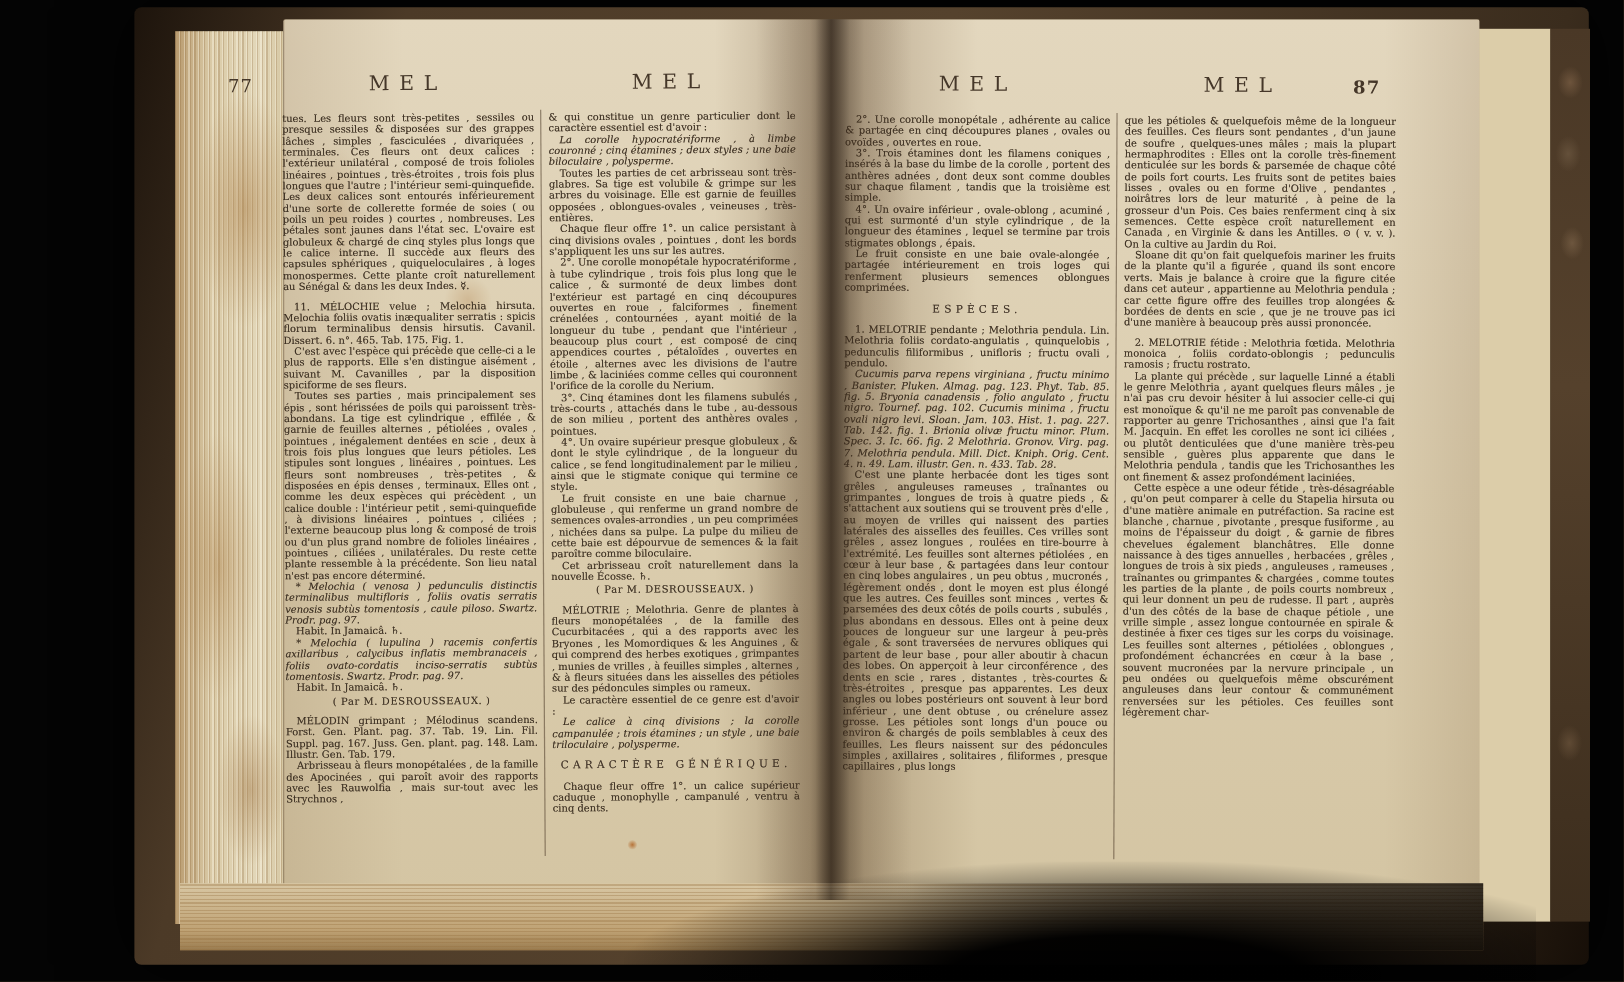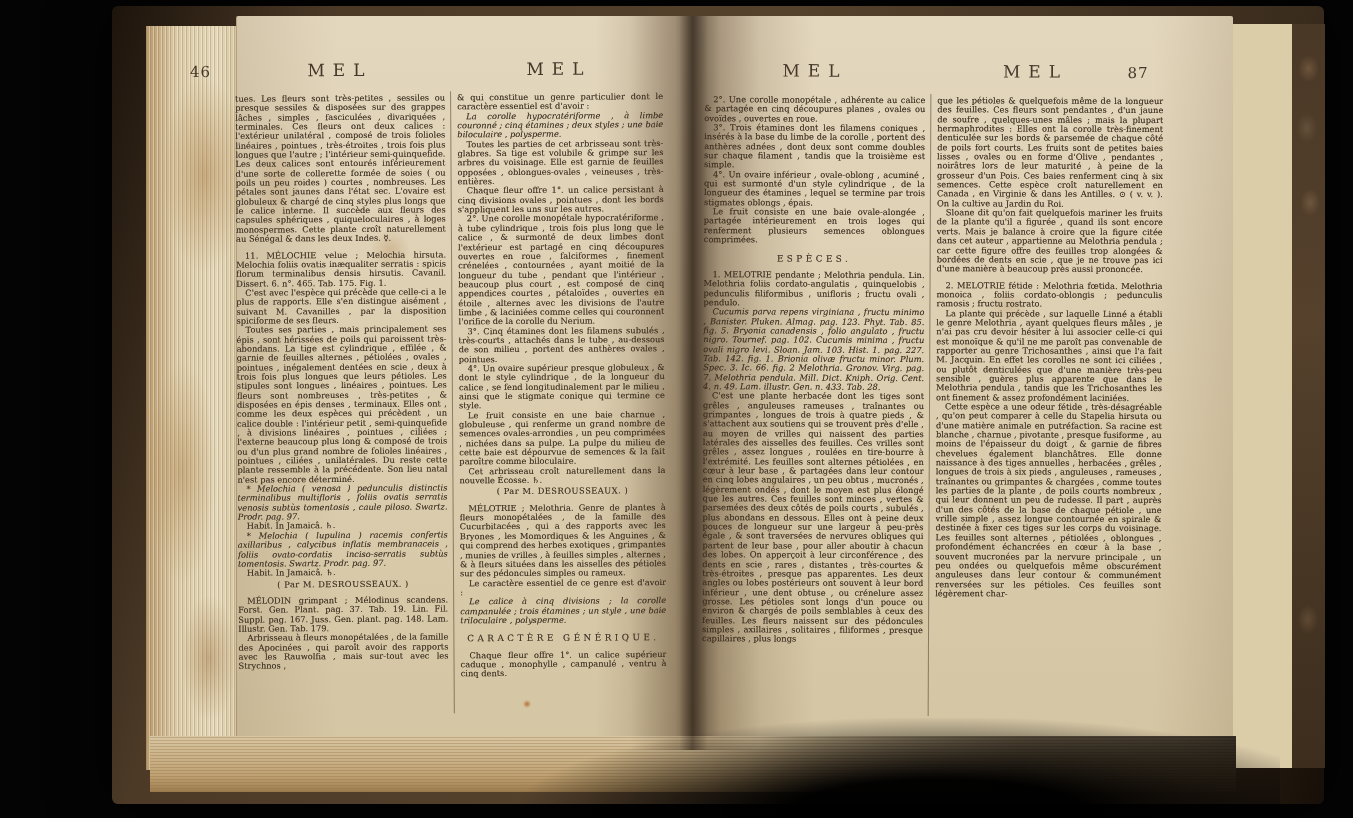--- a/index.html
+++ b/index.html
@@ -93,21 +93,21 @@
 <div class="abs paper"></div>
 <div class="abs bottom-edge"></div>
 
 <div class="abs stain" style="left:370px;top:230px;width:40px;height:40px;background:radial-gradient(rgba(165,110,50,.25),transparent 70%);"></div>
 <div class="abs stain" style="left:250px;top:120px;width:55px;height:120px;background:radial-gradient(rgba(160,110,55,.22),transparent 70%);"></div>
 <div class="abs stain" style="left:523px;top:700px;width:8px;height:8px;background:radial-gradient(rgba(175,95,30,.8),transparent 75%);"></div>
 <div class="abs stain" style="left:985px;top:290px;width:46px;height:34px;background:radial-gradient(rgba(160,110,55,.2),transparent 70%);"></div>
 <div class="abs stain" style="left:760px;top:470px;width:30px;height:26px;background:radial-gradient(rgba(160,110,55,.18),transparent 70%);"></div>
 
 <div class="abs tilt-l" style="left:0;top:0;width:1353px;height:818px;">
-  <div class="abs pgnum" style="left:192px;top:60px;">46</div>
+  <div class="abs pgnum" style="left:192px;top:60px;">77</div>
   <div class="abs runhead" style="left:237px;top:58px;width:210px;">MEL</div>
   <div class="abs runhead" style="left:458px;top:58px;width:206px;">MEL</div>
 
   <div class="abs col" style="left:237px;top:92px;width:210px;height:624px;">
     <p class="cont">tues. Les fleurs sont très-petites , sessiles ou presque sessiles &amp; disposées sur des grappes lâches , simples , fasciculées , divariquées , terminales. Ces fleurs ont deux calices : l'extérieur unilatéral , composé de trois folioles linéaires , pointues , très-étroites , trois fois plus longues que l'autre ; l'intérieur semi-quinquefide. Les deux calices sont entourés inférieurement d'une sorte de collerette formée de soies ( ou poils un peu roides ) courtes , nombreuses. Les pétales sont jaunes dans l'état sec. L'ovaire est globuleux &amp; chargé de cinq styles plus longs que le calice interne. Il succède aux fleurs des capsules sphériques , quiqueloculaires , à loges monospermes. Cette plante croît naturellement au Sénégal &amp; dans les deux Indes. ☿.</p>
     <p class="sp">11. MÉLOCHIE velue ; Melochia hirsuta. Melochia foliis ovatis inæqualiter serratis : spicis florum terminalibus densis hirsutis. Cavanil. Dissert. 6. n°. 465. Tab. 175. Fig. 1.</p>
     <p>C'est avec l'espèce qui précède que celle-ci a le plus de rapports. Elle s'en distingue aisément , suivant M. Cavanilles , par la disposition spiciforme de ses fleurs.</p>
     <p>Toutes ses parties , mais principalement ses épis , sont hérissées de poils qui paroissent très-abondans. La tige est cylindrique , effilée , &amp; garnie de feuilles alternes , pétiolées , ovales , pointues , inégalement dentées en scie , deux à trois fois plus longues que leurs pétioles. Les stipules sont longues , linéaires , pointues. Les fleurs sont nombreuses , très-petites , &amp; disposées en épis denses , terminaux. Elles ont , comme les deux espèces qui précèdent , un calice double : l'intérieur petit , semi-quinquefide , à divisions linéaires , pointues , ciliées ; l'externe beaucoup plus long &amp; composé de trois ou d'un plus grand nombre de folioles linéaires , pointues , ciliées , unilatérales. Du reste cette plante ressemble à la précédente. Son lieu natal n'est pas encore déterminé.</p>
     <p class="lat">* Melochia ( venosa ) pedunculis distinctis terminalibus multifloris , foliis ovatis serratis venosis subtùs tomentosis , caule piloso. Swartz. Prodr. pag. 97.</p>
     <p>Habit. In Jamaicâ. ♄.</p>
@@ -135,21 +135,21 @@
     <p>Le caractère essentiel de ce genre est d'avoir :</p>
     <p class="lat">Le calice à cinq divisions ; la corolle campanulée ; trois étamines ; un style , une baie triloculaire , polysperme.</p>
     <p class="hd">CARACTÈRE GÉNÉRIQUE.</p>
     <p>Chaque fleur offre 1°. un calice supérieur caduque , monophylle , campanulé , ventru à cinq dents.</p>
   </div>
 </div>
 
 <div class="abs tilt-r" style="left:0;top:0;width:1353px;height:818px;">
   <div class="abs runhead" style="left:703px;top:60px;width:221px;">MEL</div>
   <div class="abs runhead" style="left:934px;top:60px;width:200px;">MEL</div>
-  <div class="abs pgnum" style="left:1126px;top:62px;">87</div>
+  <div class="abs pgnum" style="left:1126px;top:62px;font-weight:bold;">87</div>
 
   <div class="abs col" style="left:703px;top:95px;width:221px;height:622px;">
     <p>2°. Une corolle monopétale , adhérente au calice &amp; partagée en cinq découpures planes , ovales ou ovoïdes , ouvertes en roue.</p>
     <p>3°. Trois étamines dont les filamens coniques , insérés à la base du limbe de la corolle , portent des anthères adnées , dont deux sont comme doubles sur chaque filament , tandis que la troisième est simple.</p>
     <p>4°. Un ovaire inférieur , ovale-oblong , acuminé , qui est surmonté d'un style cylindrique , de la longueur des étamines , lequel se termine par trois stigmates oblongs , épais.</p>
     <p>Le fruit consiste en une baie ovale-alongée , partagée intérieurement en trois loges qui renferment plusieurs semences oblongues comprimées.</p>
     <p class="hd">ESPÈCES.</p>
     <p class="sp">1. MELOTRIE pendante ; Melothria pendula. Lin. Melothria foliis cordato-angulatis , quinquelobis , pedunculis filiformibus , unifloris ; fructu ovali , pendulo.</p>
     <p class="lat">Cucumis parva repens virginiana , fructu minimo , Banister. Pluken. Almag. pag. 123. Phyt. Tab. 85. fig. 5. Bryonia canadensis , folio angulato , fructu nigro. Tournef. pag. 102. Cucumis minima , fructu ovali nigro levi. Sloan. Jam. 103. Hist. 1. pag. 227. Tab. 142. fig. 1. Brionia olivæ fructu minor. Plum. Spec. 3. Ic. 66. fig. 2 Melothria. Gronov. Virg. pag. 7. Melothria pendula. Mill. Dict. Kniph. Orig. Cent. 4. n. 49. Lam. illustr. Gen. n. 433. Tab. 28.</p>
     <p>C'est une plante herbacée dont les tiges sont grêles , anguleuses rameuses , traînantes ou grimpantes , longues de trois à quatre pieds , &amp; s'attachent aux soutiens qui se trouvent près d'elle , au moyen de vrilles qui naissent des parties latérales des aisselles des feuilles. Ces vrilles sont grêles , assez longues , roulées en tire-bourre à l'extrémité. Les feuilles sont alternes pétiolées , en cœur à leur base , &amp; partagées dans leur contour en cinq lobes angulaires , un peu obtus , mucronés , légèrement ondés , dont le moyen est plus élongé que les autres. Ces feuilles sont minces , vertes &amp; parsemées des deux côtés de poils courts , subulés , plus abondans en dessous. Elles ont à peine deux pouces de longueur sur une largeur à peu-près égale , &amp; sont traversées de nervures obliques qui partent de leur base , pour aller aboutir à chacun des lobes. On apperçoit à leur circonférence , des dents en scie , rares , distantes , très-courtes &amp; très-étroites , presque pas apparentes. Les deux angles ou lobes postérieurs ont souvent à leur bord inférieur , une dent obtuse , ou crénelure assez grosse. Les pétioles sont longs d'un pouce ou environ &amp; chargés de poils semblables à ceux des feuilles. Les fleurs naissent sur des pédoncules simples , axillaires , solitaires , filiformes , presque capillaires , plus longs</p>

